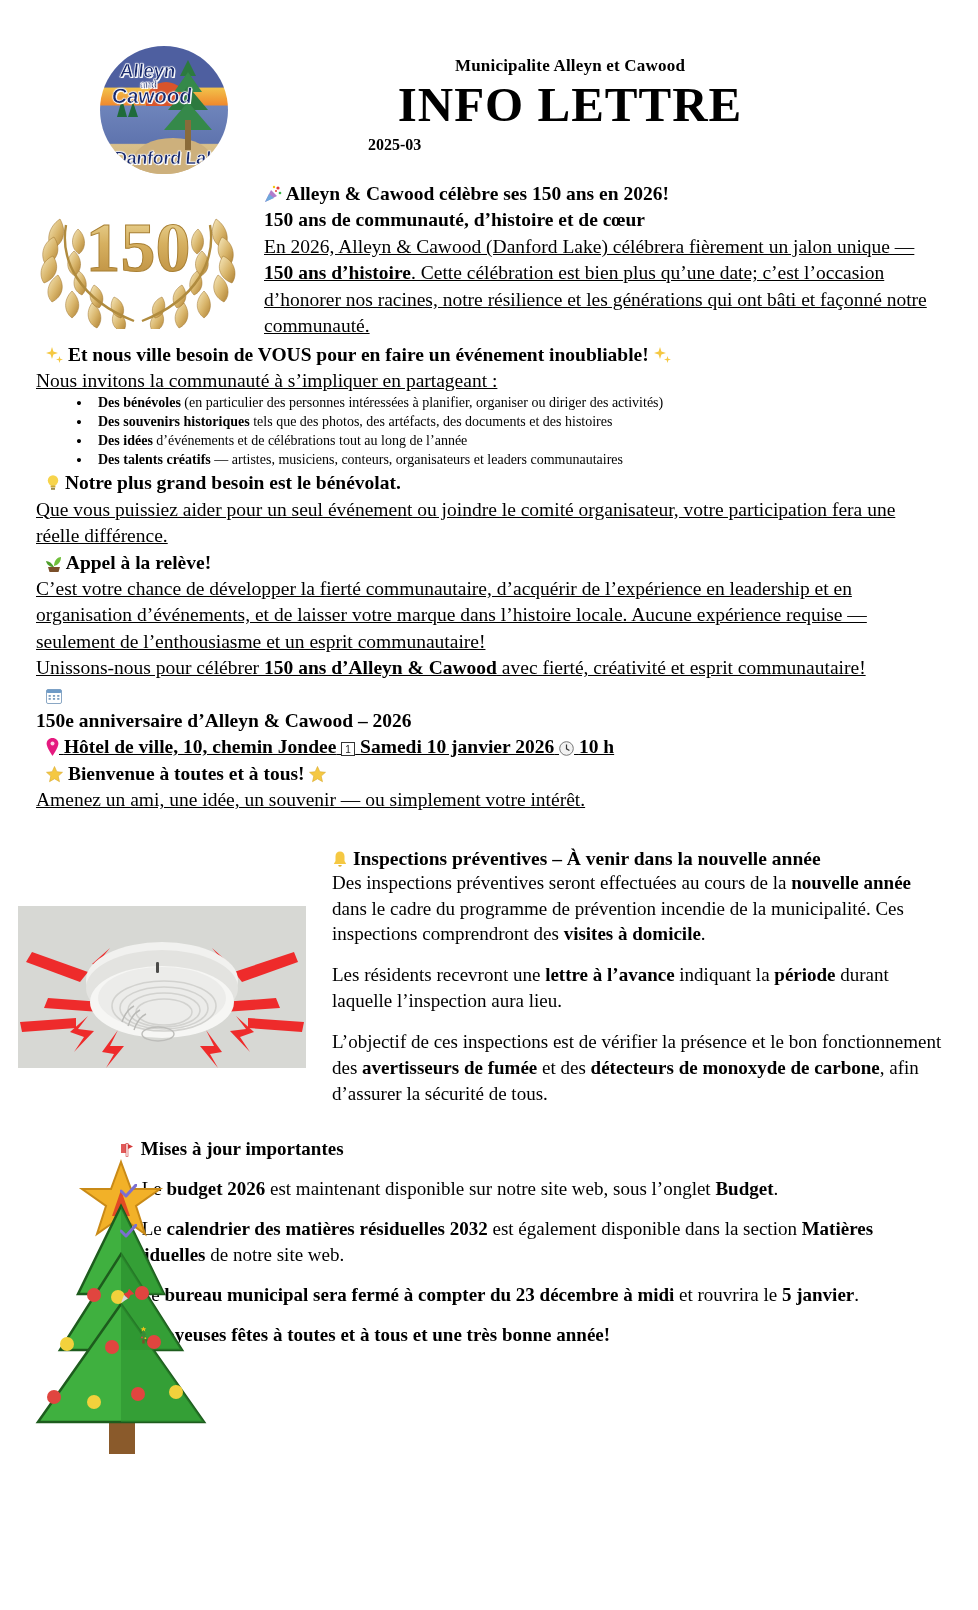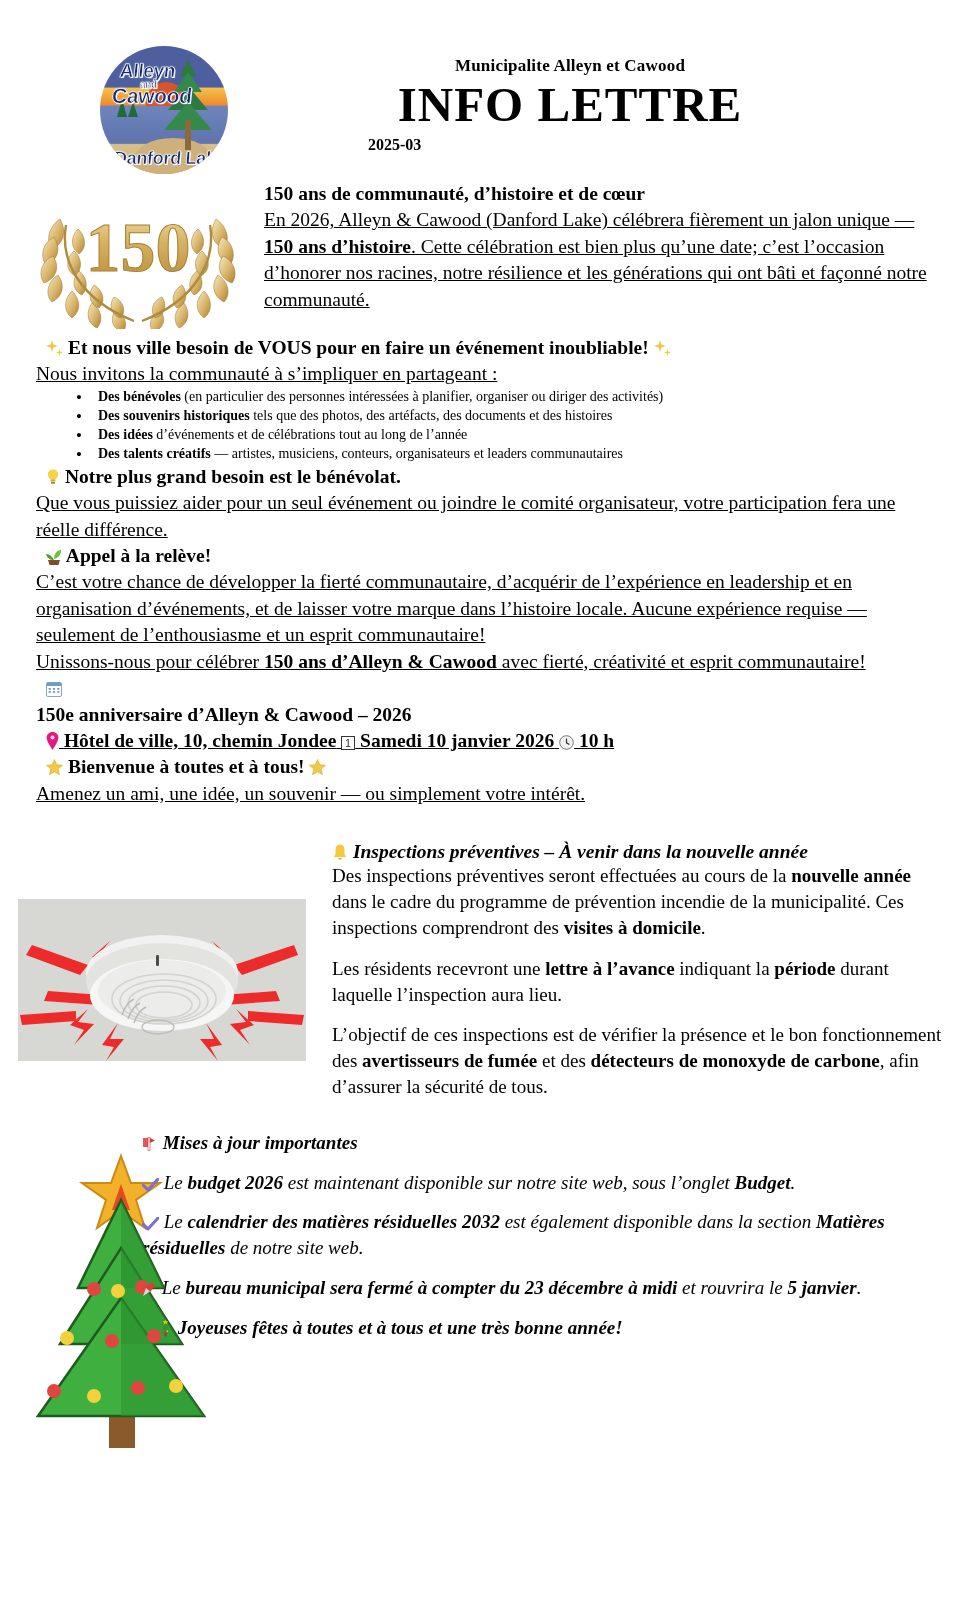--- a/index.html
+++ b/index.html
@@ -139,26 +139,26 @@
   
   .smoke-sec { position: relative; margin-top: 34px; min-height: 230px; }
   .smoke-img {
     position:absolute; left:-18px; top: 58px;
     width: 288px; height: 162px;
     background: linear-gradient(145deg,#dfe0dc 0%, #d2d3cf 55%, #c7c8c4 100%);
     overflow:hidden;
   }
   .smoke-right { margin-left: 296px; }
   .smoke-right p { font-size: 19px; line-height: 1.36; margin-bottom: 15px; }
-  .insp-title { font-weight: bold; font-size: 19.5px; margin-left: 296px; font-style: italic; }
+  .insp-title { font-weight: bold; font-size: 19.5px; margin-left: 296px; }
 
   
   .updates-sec { position: relative; margin-top: 30px; min-height: 300px; }
   .tree-img { position:absolute; left: -22px; top: 8px; width: 215px; height: 310px; }
-  .updates-right { margin-left: 106px; font-style: italic; }
+  .updates-right { margin-left: 84px; }
   .updates-right p { font-size: 19px; line-height: 1.36; margin-bottom: 14px; }
   .upd-title { font-weight: bold; font-size: 19.5px; }
   .greet { font-weight: bold; font-size: 20.5px; margin-left: 16px; }
 </style>
 </head>
 <body>
 
 <div class="page">
 
   <div class="header">
@@ -235,20 +235,31 @@
           <path d="M167 82 C175 91 173 102 164 106 C157 99 159 88 167 82Z"></path>
           <path d="M152 96 C159 105 156 116 147 119 C140 112 143 101 152 96Z"></path>
           <path d="M132 108 C138 117 134 127 125 129 C119 121 124 111 132 108Z"></path>
         </g>
         <path d="M36 36 C30 70 48 110 104 132" fill="none" stroke="#b08b3e" stroke-width="2.4"></path>
         <path d="M180 36 C186 70 168 110 112 132" fill="none" stroke="#b08b3e" stroke-width="2.4"></path>
         <text x="108" y="82" text-anchor="middle" font-family="Liberation Serif, serif" font-size="70" font-weight="bold" fill="url(#gold)" stroke="#a87f33" stroke-width="1">150</text>
       </svg>
 
       <div class="sec150-text">
+        <p class="hdr-line">
+          <svg class="ic ic-party" viewBox="0 0 18 18">
+            <path d="M1 17 L7 5 L13 11 Z" fill="#b07ccc"></path>
+            <path d="M1 17 L5 9 L10 13 Z" fill="#6fa8dc"></path>
+            <circle cx="14" cy="3" r="1.6" fill="#e23b3b"></circle>
+            <circle cx="10" cy="2" r="1.2" fill="#f0c419"></circle>
+            <circle cx="16" cy="8" r="1.3" fill="#3bb54a"></circle>
+            <circle cx="12" cy="6" r="1" fill="#e23b3b"></circle>
+          </svg>
+          <span>Alleyn &amp; Cawood célèbre ses 150 ans en 2026!</span>
+        </p>
         <p class="hdr-line">150 ans de communauté, d’histoire et de cœur</p>
         <p class="ln"><span>En 2026, Alleyn &amp; Cawood (Danford Lake) célébrera fièrement un jalon unique — </span><span class="bold">150 ans d’histoire</span><span>. Cette célébration est bien plus qu’une date; c’est l’occasion d’honorer nos racines, notre résilience et les générations qui ont bâti et façonné notre communauté.</span></p>
       </div>
     </div>
 
     <p class="hdr-line" style="margin-left:10px;margin-top:2px;">
       <svg class="ic ic-spark" viewBox="0 0 17 17">
         <path d="M6 0 L7.4 4.6 L12 6 L7.4 7.4 L6 12 L4.6 7.4 L0 6 L4.6 4.6 Z" fill="#f5c842"></path>
         <path d="M13.5 9 L14.3 11.7 L17 12.5 L14.3 13.3 L13.5 16 L12.7 13.3 L10 12.5 L12.7 11.7 Z" fill="#f5c842"></path>
       </svg>

